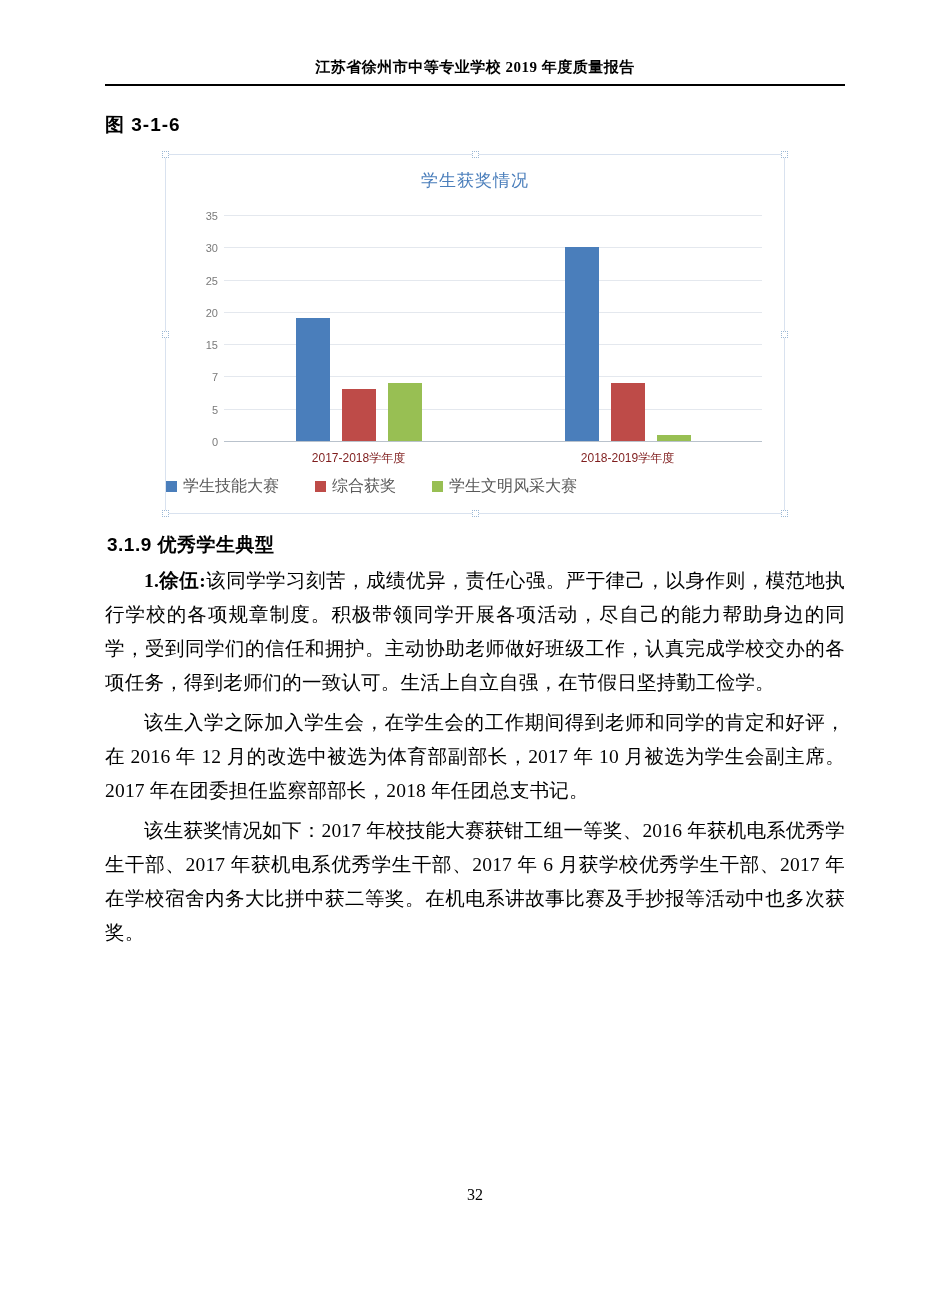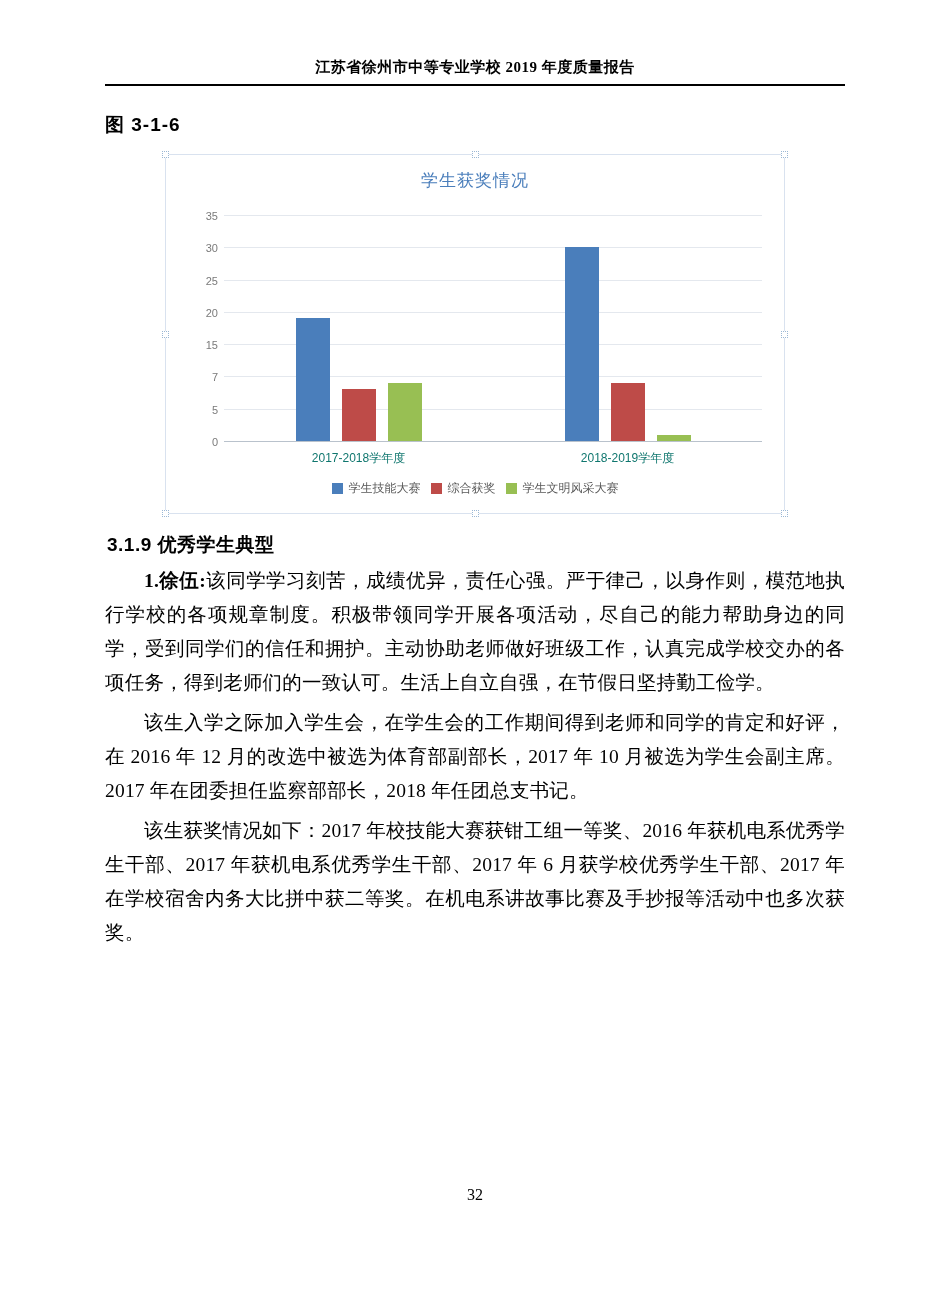--- a/index.html
+++ b/index.html
@@ -130,34 +130,33 @@
     bottom: 0;
     width: 34px;
   }
   .xlabel {
     position: absolute;
     top: 100%;
     margin-top: 9px;
     text-align: center;
     font-family: "Liberation Sans", sans-serif;
     font-size: 12px;
-    color: #0f766e;
+    color: #7f1d1d;
     white-space: nowrap;
     width: 160px;
   }
   .legend {
     position: absolute;
     left: 0;
     right: 0;
     bottom: 16px;
     display: flex;
-    justify-content: center;
-    gap: 10px;
-    font-family: "Liberation Sans", sans-serif;
-    font-size: 12px;
+    gap: 36px;
+    font-family: "Liberation Sans", sans-serif;
+    font-size: 16px;
     color: #595959;
   }
   .legend-item { display: flex; align-items: center; gap: 6px; }
   .swatch { width: 11px; height: 11px; display: inline-block; }
 
   
   .section-heading {
     font-family: "Liberation Sans", sans-serif;
     font-weight: bold;
     font-size: 19px;

